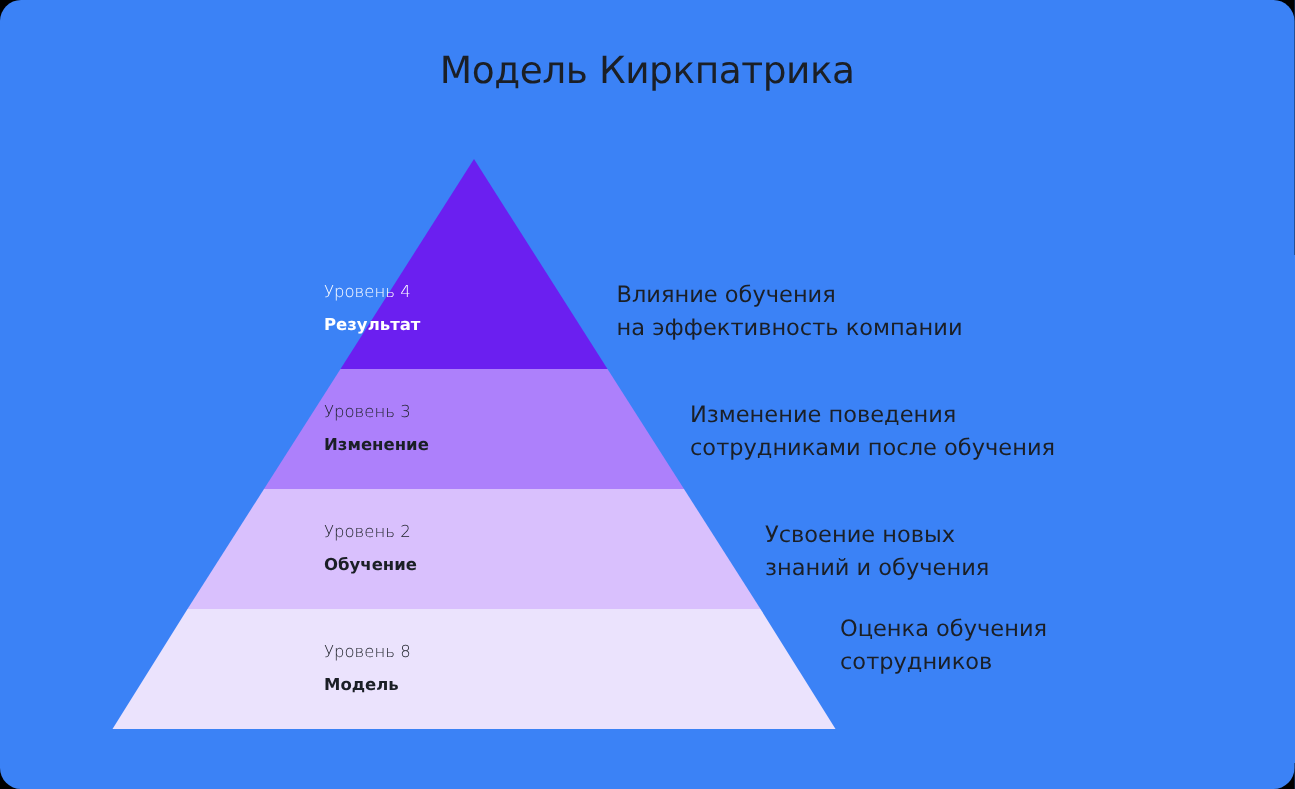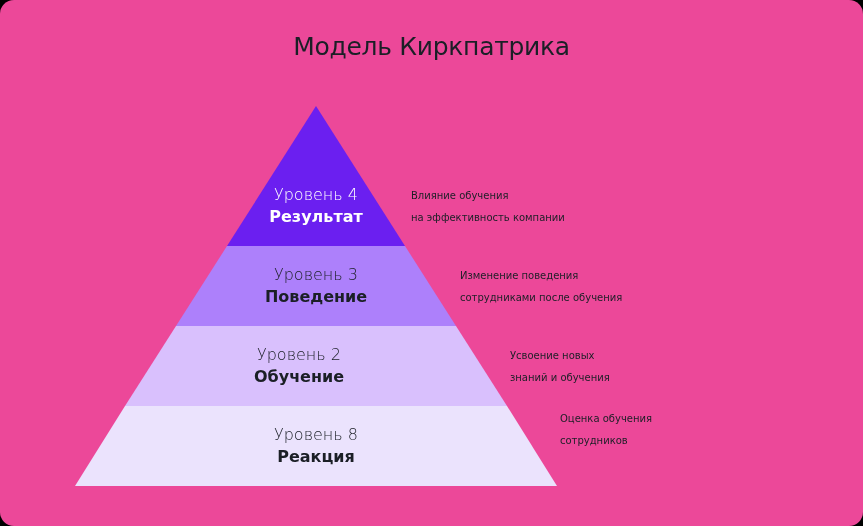--- a/index.html
+++ b/index.html
@@ -1,52 +1,52 @@
 <!DOCTYPE html>
 <html><head>
 <meta charset="utf-8">
 <style>
   html,body{margin:0;padding:0;background:#000;}
   body{width:863px;height:526px;overflow:hidden;}
-  .card{position:absolute;left:0;top:0;width:863px;height:526px;background:#ec4899;border-radius:14px;overflow:hidden;font-family:"DejaVu Sans","Liberation Sans",sans-serif;}
+  .card{position:absolute;left:0;top:0;width:863px;height:526px;background:#3b82f6;border-radius:14px;overflow:hidden;font-family:"DejaVu Sans","Liberation Sans",sans-serif;}
   .title{position:absolute;left:0;width:863px;top:32px;text-align:center;font-size:25px;font-weight:500;color:#1b1f26;letter-spacing:-0.3px;}
   svg.pyr{position:absolute;left:0;top:0;}
-  .lvl{position:absolute;width:200px;text-align:center;font-size:16px;line-height:22px;}
+  .lvl{position:absolute;width:200px;font-size:11px;line-height:22px;}
   .lvl .n{display:block;font-weight:300;}
   .lvl .b{display:block;font-weight:bold;}
-  .desc{position:absolute;font-size:10px;line-height:22px;color:#1b1f26;white-space:nowrap;}
+  .desc{position:absolute;font-size:15px;line-height:22px;color:#1b1f26;white-space:nowrap;}
 </style>
 </head>
 <body>
 
 <div class="card">
   <div class="title">Модель Киркпатрика</div>
 
   <svg class="pyr" width="863" height="526">
     <polygon points="316,106 405,246 227,246" fill="#6b1ff0"></polygon>
     <polygon points="227,246 405,246 456,326 176,326" fill="#ad80fb"></polygon>
     <polygon points="176,326 456,326 507,406 125,406" fill="#d9c0fd"></polygon>
     <polygon points="125,406 507,406 557,486 75,486" fill="#ebe3fd"></polygon>
   </svg>
 
   <div class="lvl" style="left:216px;top:184px;color:#fff;">
     <span class="n">Уровень 4</span>
     <span class="b">Результат</span>
   </div>
   <div class="lvl" style="left:216px;top:264px;color:#1b1f26;">
     <span class="n">Уровень 3</span>
-    <span class="b">Поведение</span>
+    <span class="b">Изменение</span>
   </div>
-  <div class="lvl" style="left:199px;top:344px;color:#1b1f26;">
+  <div class="lvl" style="left:216px;top:344px;color:#1b1f26;">
     <span class="n">Уровень 2</span>
     <span class="b">Обучение</span>
   </div>
   <div class="lvl" style="left:216px;top:424px;color:#1b1f26;">
     <span class="n">Уровень 8</span>
-    <span class="b">Реакция</span>
+    <span class="b">Модель</span>
   </div>
 
   <div class="desc" style="left:411px;top:185px;">
     <div>Влияние обучения</div>
     <div>на эффективность компании</div>
   </div>
   <div class="desc" style="left:460px;top:265px;">
     <div>Изменение поведения</div>
     <div>сотрудниками после обучения</div>
   </div>

